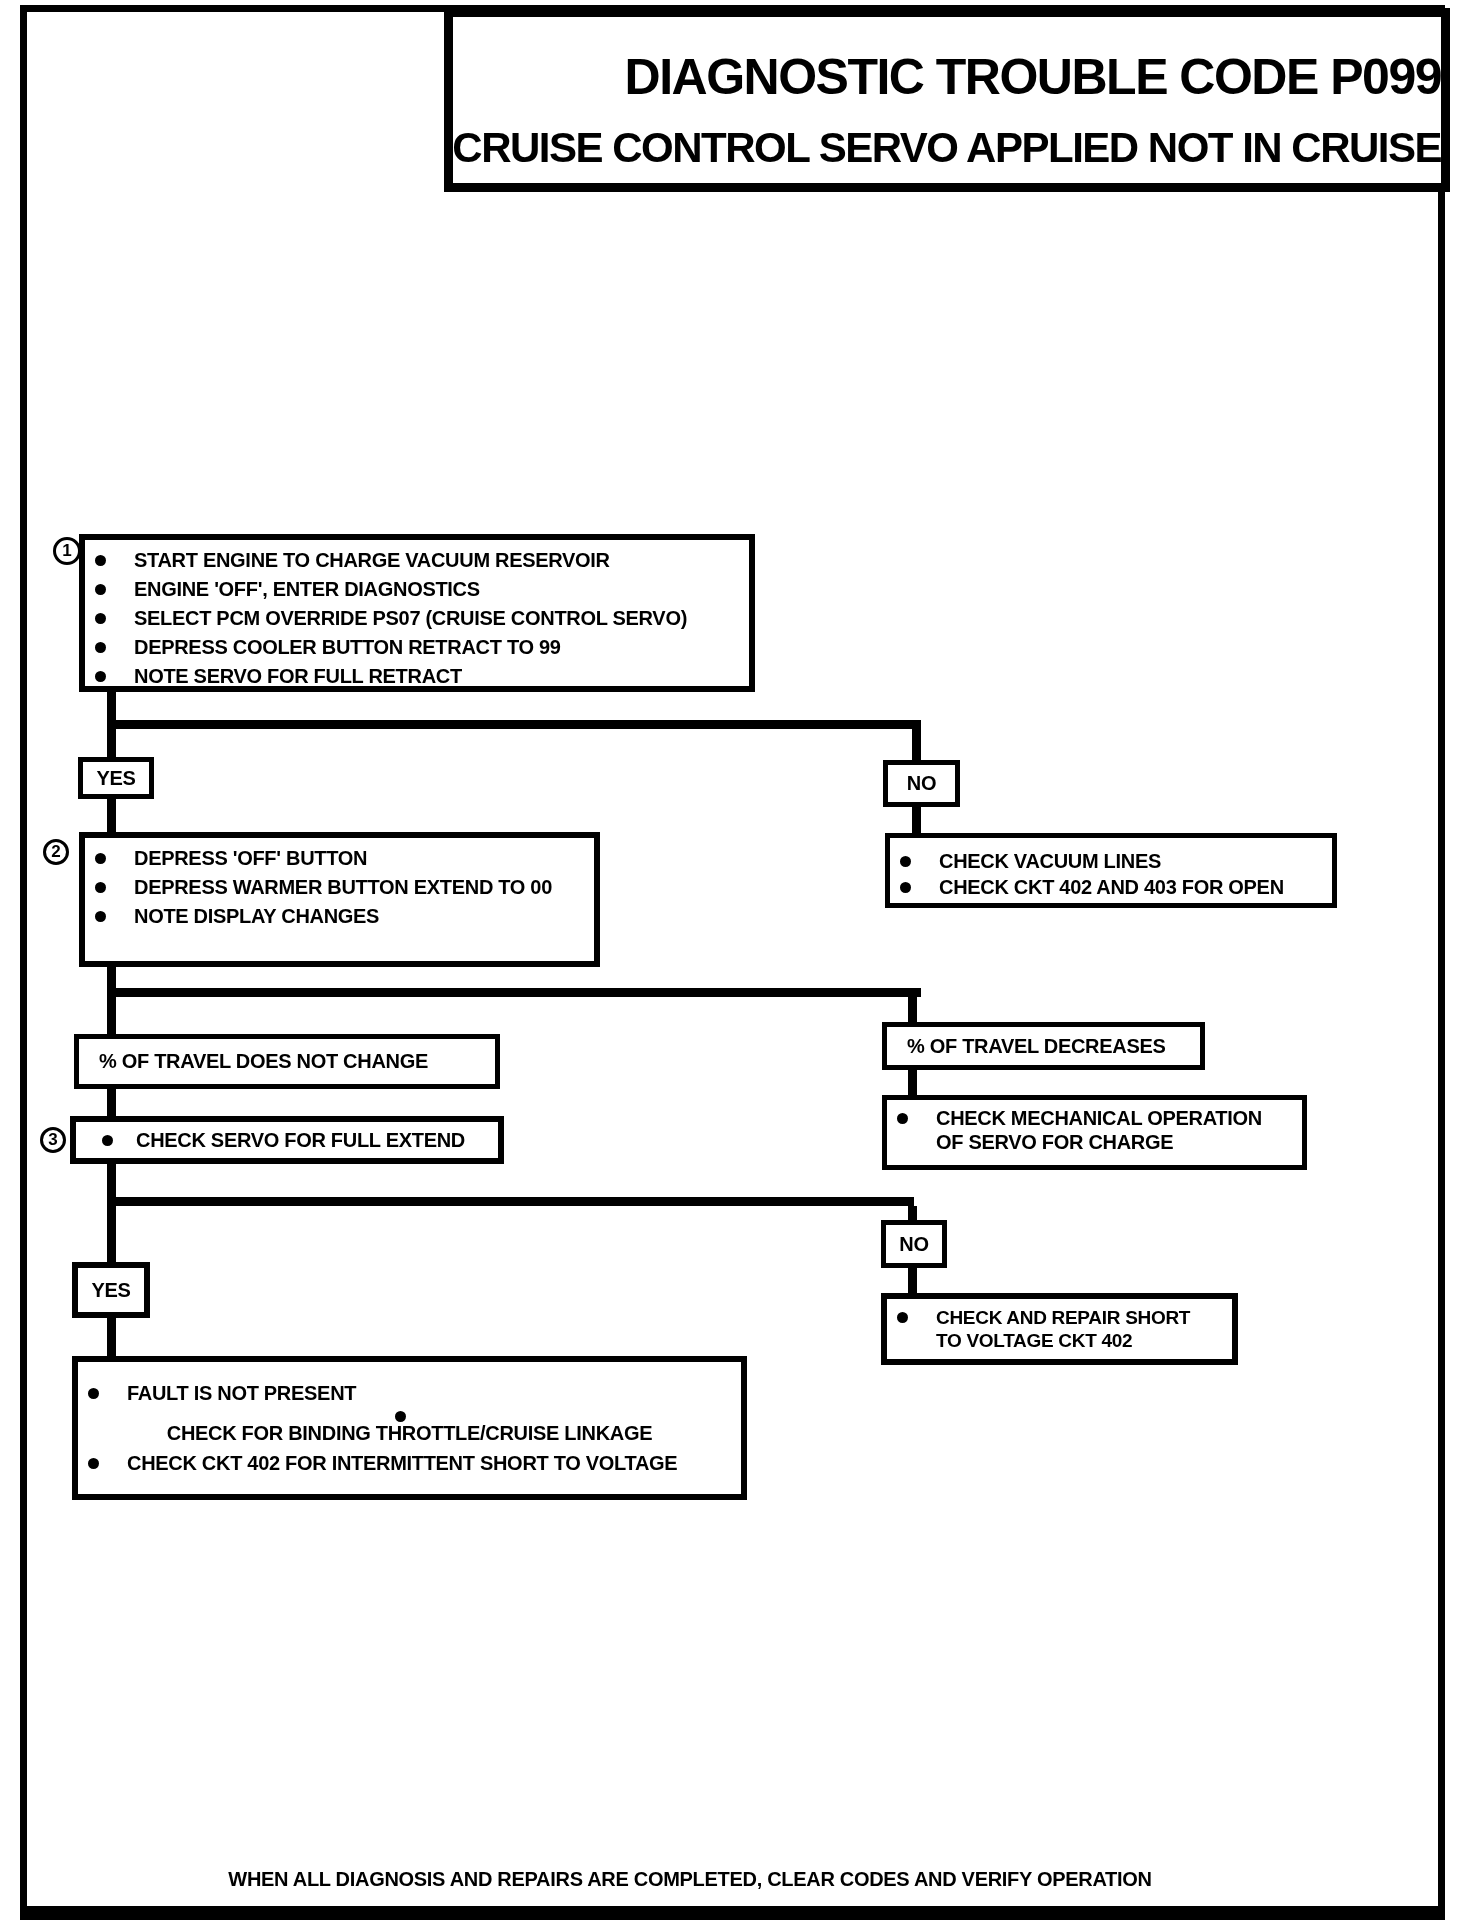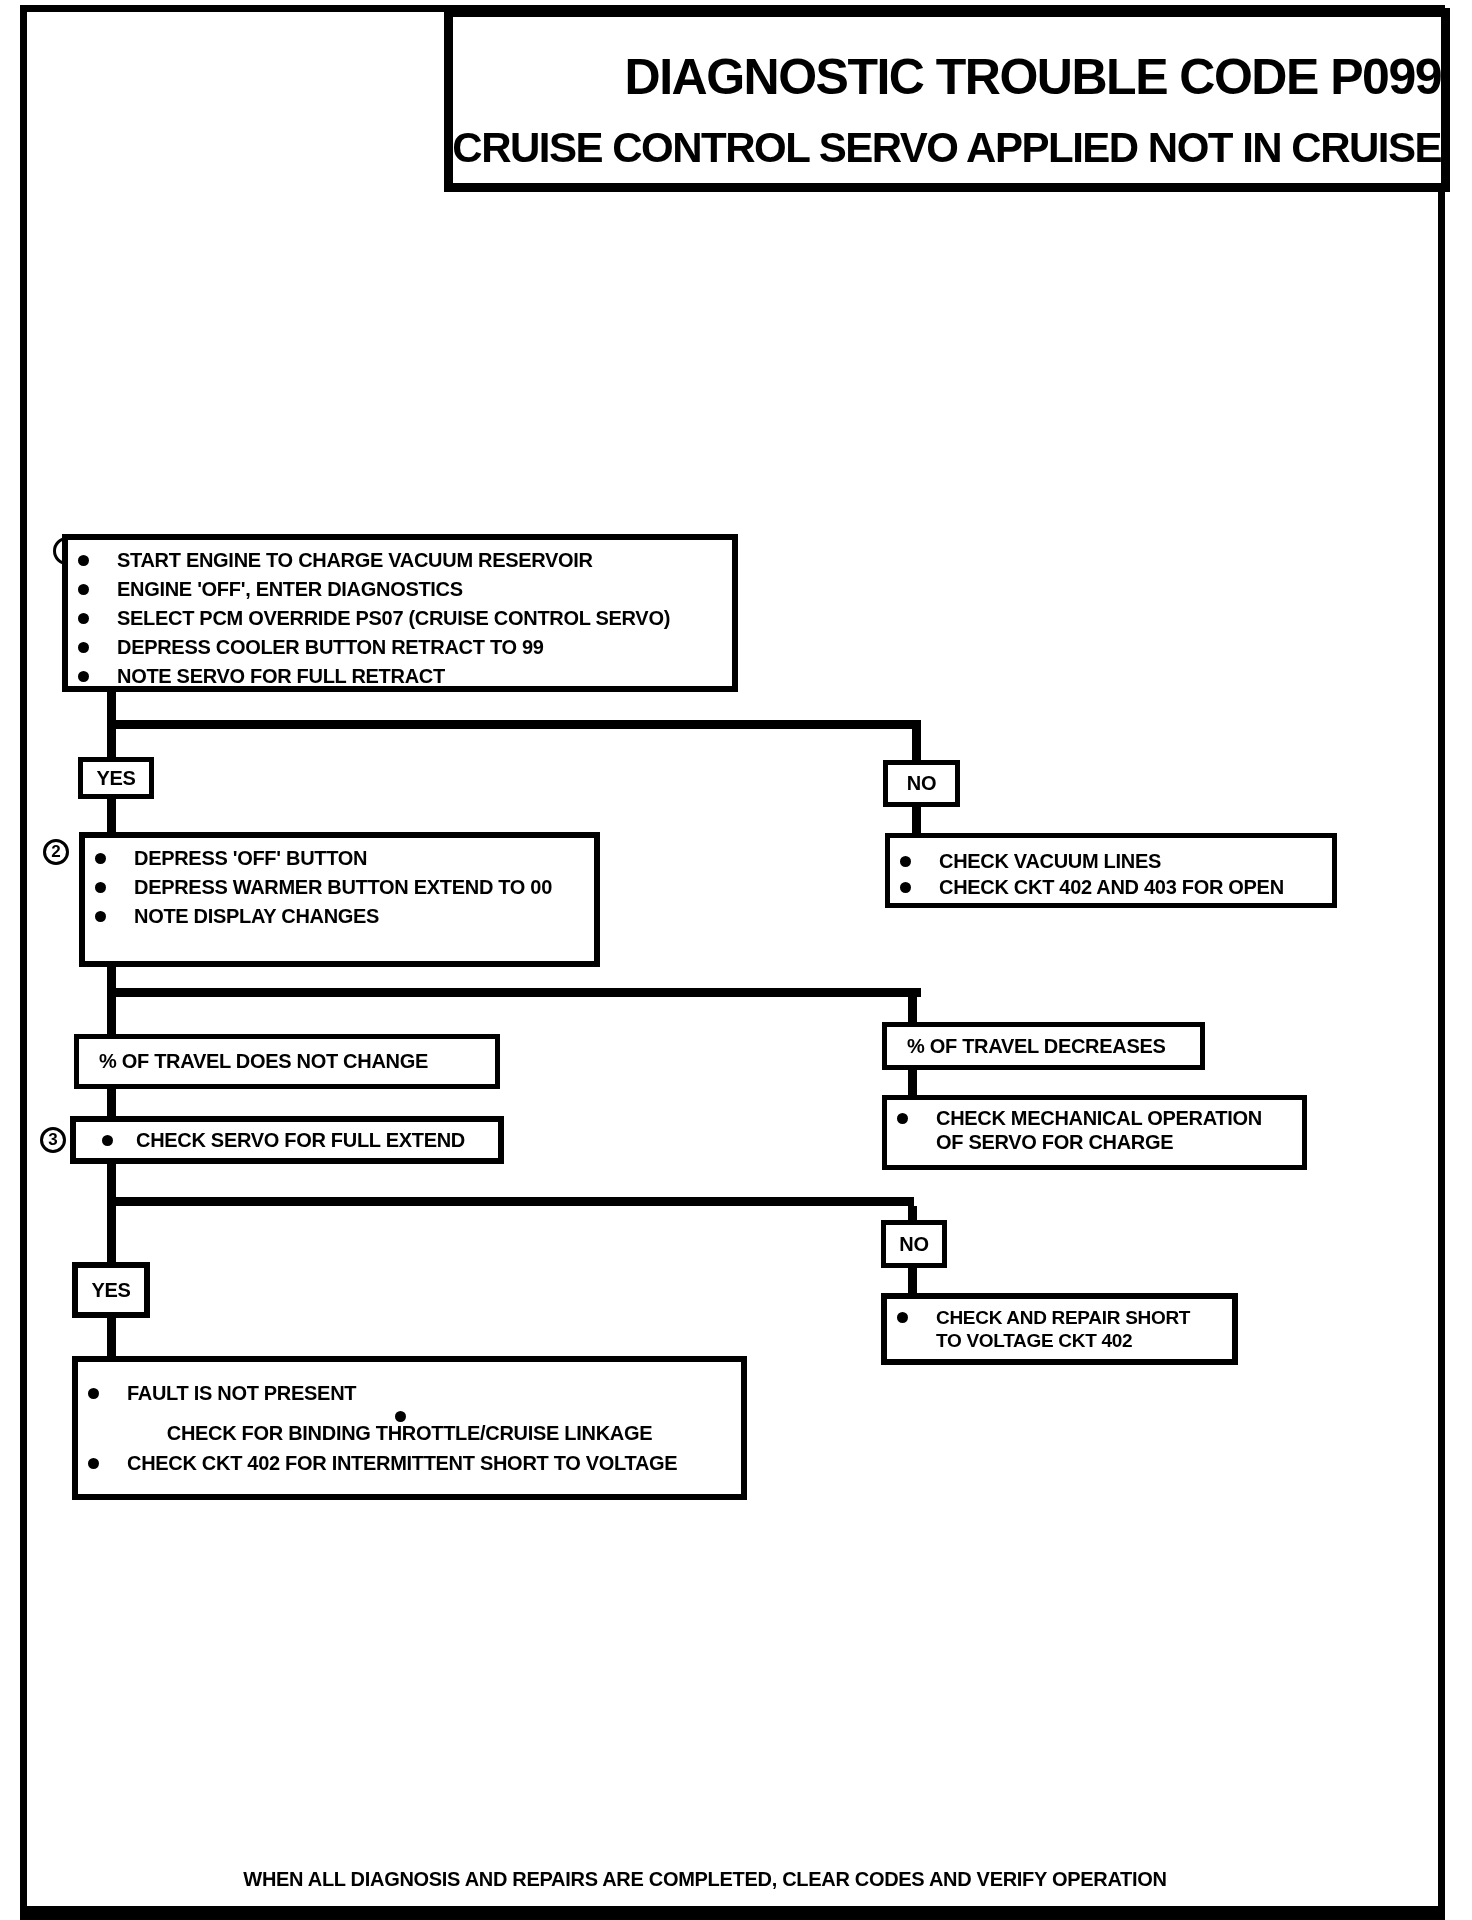--- a/index.html
+++ b/index.html
@@ -13,21 +13,21 @@
   .line{position:absolute;background:#000;}
   .row{display:flex;align-items:center;letter-spacing:-0.3px;font-size:20px;}
   .dot{width:11px;height:11px;border-radius:50%;background:#000;flex:0 0 11px;margin-left:10px;margin-right:28px;}
   .indent{margin-left:49px;}
   .circ{position:absolute;border:3px solid #000;border-radius:50%;background:#fff;display:flex;align-items:center;justify-content:center;font-size:17px;box-sizing:border-box;}
   .labelbox{display:flex;align-items:center;justify-content:center;font-size:20px;letter-spacing:-0.3px;}
   .pctbox{display:flex;align-items:center;padding-left:20px;font-size:20px;letter-spacing:-0.3px;box-sizing:border-box;}
   .titlebox{display:flex;flex-direction:column;align-items:flex-end;justify-content:center;gap:18px;padding-top:20px;}
   .title-l1{font-size:50px;letter-spacing:-1.5px;white-space:nowrap;}
   .title-l2{font-size:42px;letter-spacing:-1.5px;white-space:nowrap;}
-  .note{position:absolute;left:0;top:1868px;width:1380px;text-align:center;font-size:20px;letter-spacing:-0.3px;padding-left:15px;}
+  .note{position:absolute;left:0;top:1868px;width:1380px;text-align:center;font-size:20px;letter-spacing:-0.3px;}
   .nowrap{white-space:nowrap;}
 </style>
 </head>
 <body>
 
 <div class="page">
 
   <div class="border-frame"></div>
 
   <div class="box b9 titlebox" style="left:444px;top:8px;width:1006px;height:184px;">
@@ -47,21 +47,21 @@
   <div class="line" style="left:908px;top:1070px;width:9px;height:25px;"></div>
   <div class="line" style="left:107px;top:1164px;width:9px;height:98px;"></div>
   <div class="line" style="left:107px;top:1197px;width:807px;height:9px;"></div>
   <div class="line" style="left:908px;top:1206px;width:9px;height:14px;"></div>
   <div class="line" style="left:107px;top:1318px;width:9px;height:38px;"></div>
   <div class="line" style="left:908px;top:1268px;width:9px;height:25px;"></div>
 
   <div class="circ" style="left:53px;top:537px;width:28px;height:28px;">
     <span>1</span>
   </div>
-  <div class="box" style="left:62px;top:534px;width:676px;height:158px;padding-top:6px;">
+  <div class="box" style="left:79px;top:534px;width:676px;height:158px;padding-top:6px;">
     <div class="row" style="height:29px;">
         <span class="dot"></span>
         <span class="nowrap">START ENGINE TO CHARGE VACUUM RESERVOIR</span>
       </div>
     <div class="row" style="height:29px;">
         <span class="dot"></span>
         <span class="nowrap">ENGINE 'OFF', ENTER DIAGNOSTICS</span>
       </div>
     <div class="row" style="height:29px;">
         <span class="dot"></span>

